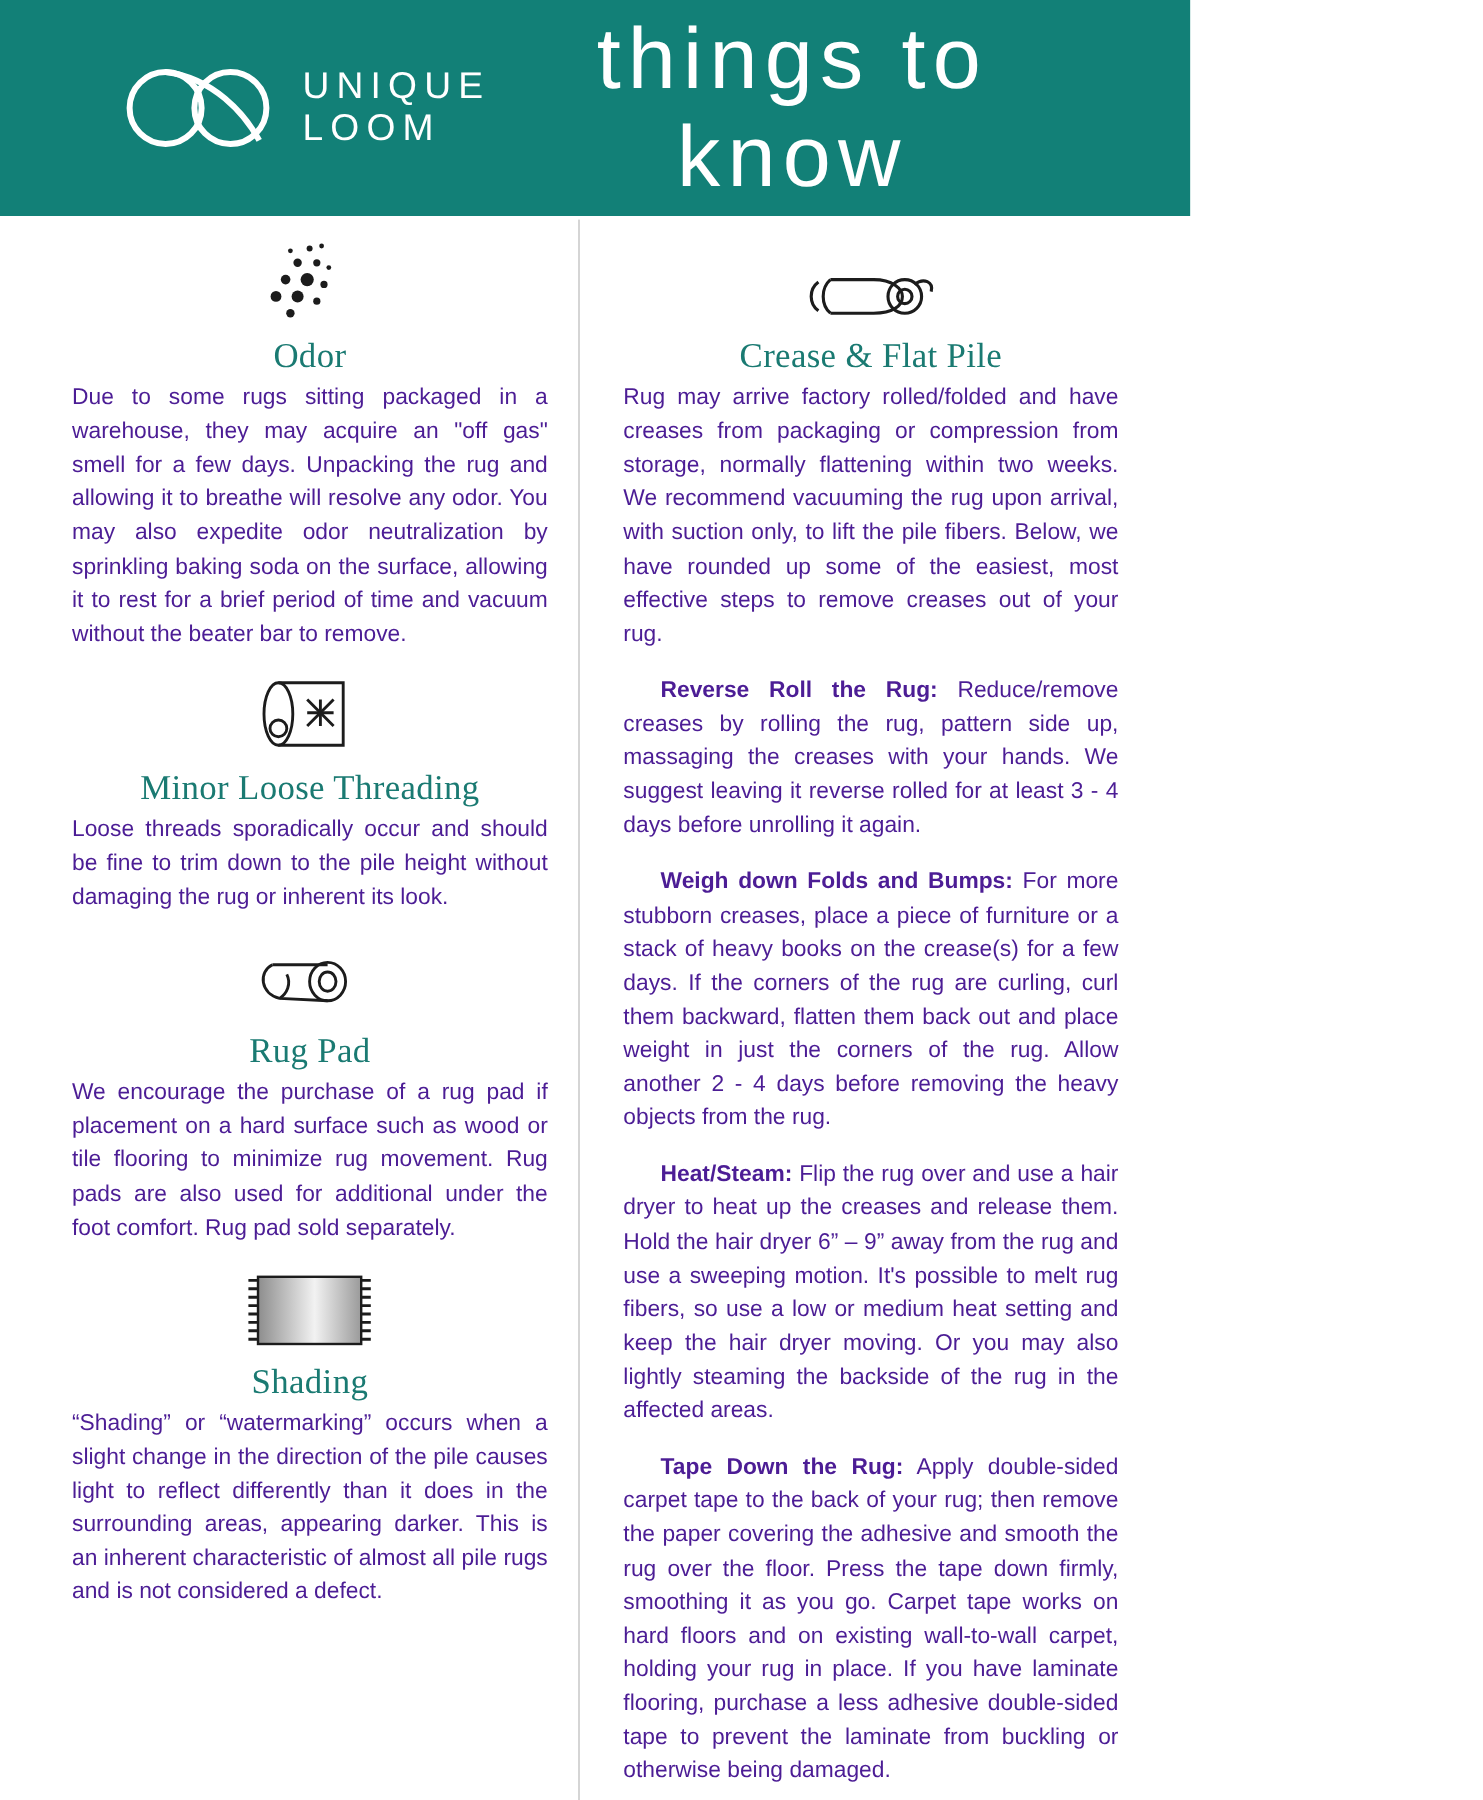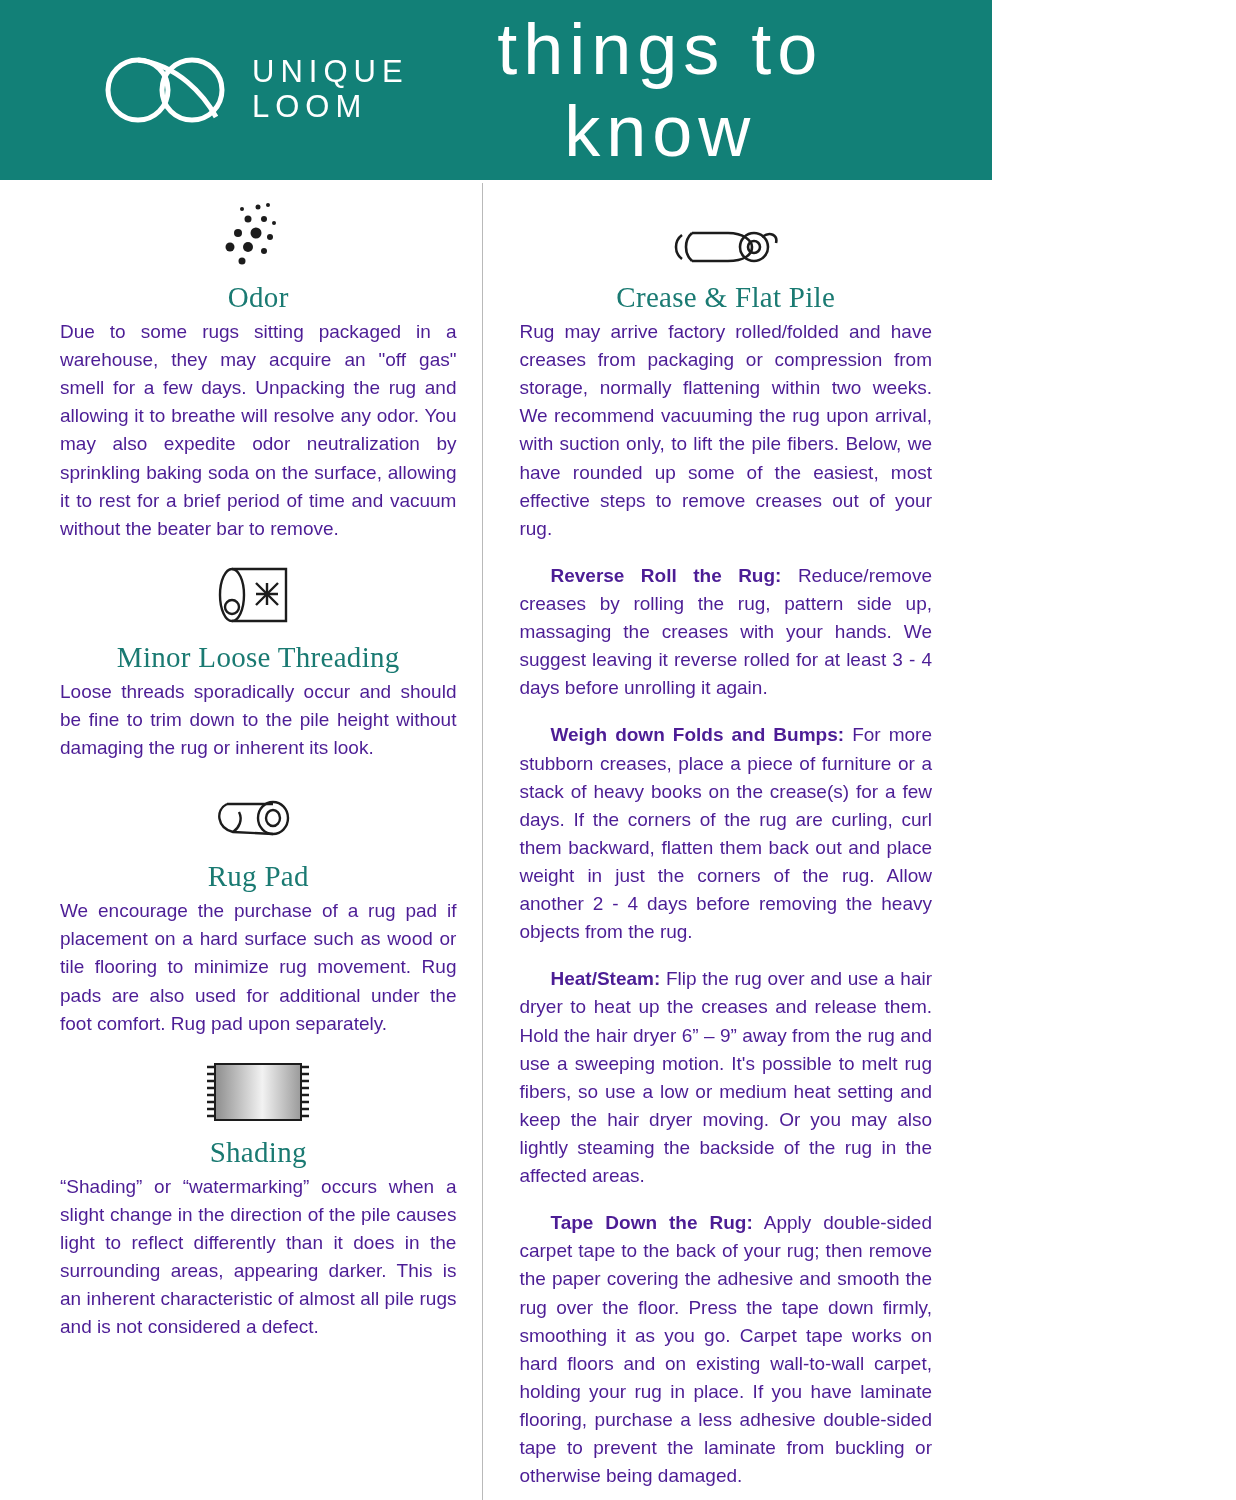--- a/index.html
+++ b/index.html
@@ -170,21 +170,21 @@
           <g fill="none" stroke="#1c1c1c" stroke-width="2.4">
             <path d="M24 20 h46"></path>
             <ellipse cx="70" cy="34" rx="15" ry="16"></ellipse>
             <ellipse cx="70" cy="34" rx="7" ry="8"></ellipse>
             <path d="M24 20 C 12 26, 14 44, 30 48 L70 50"></path>
             <path d="M30 48 C 36 44, 40 36, 36 28"></path>
           </g>
         </svg>
       </div>
       <h2 class="section-title">Rug Pad</h2>
-      <p class="body-text">We encourage the purchase of a rug pad if placement on a hard surface such as wood or tile flooring to minimize rug movement. Rug pads are also used for additional under the foot comfort. Rug pad upon separately.</p>
+      <p class="body-text">We encourage the purchase of a rug pad if placement on a hard surface such as wood or tile flooring to minimize rug movement. Rug pads are also used for additional under the foot comfort. Rug pad sold separately.</p>
 
       <div class="icon-wrap">
         <svg width="130" height="78" viewBox="0 0 130 78">
           <defs>
             <linearGradient id="shadeGrad" x1="0" y1="0" x2="1" y2="0">
               <stop offset="0%" stop-color="#8d8d8d"></stop>
               <stop offset="55%" stop-color="#f2f2f2"></stop>
               <stop offset="100%" stop-color="#9a9a9a"></stop>
             </linearGradient>
           </defs>

